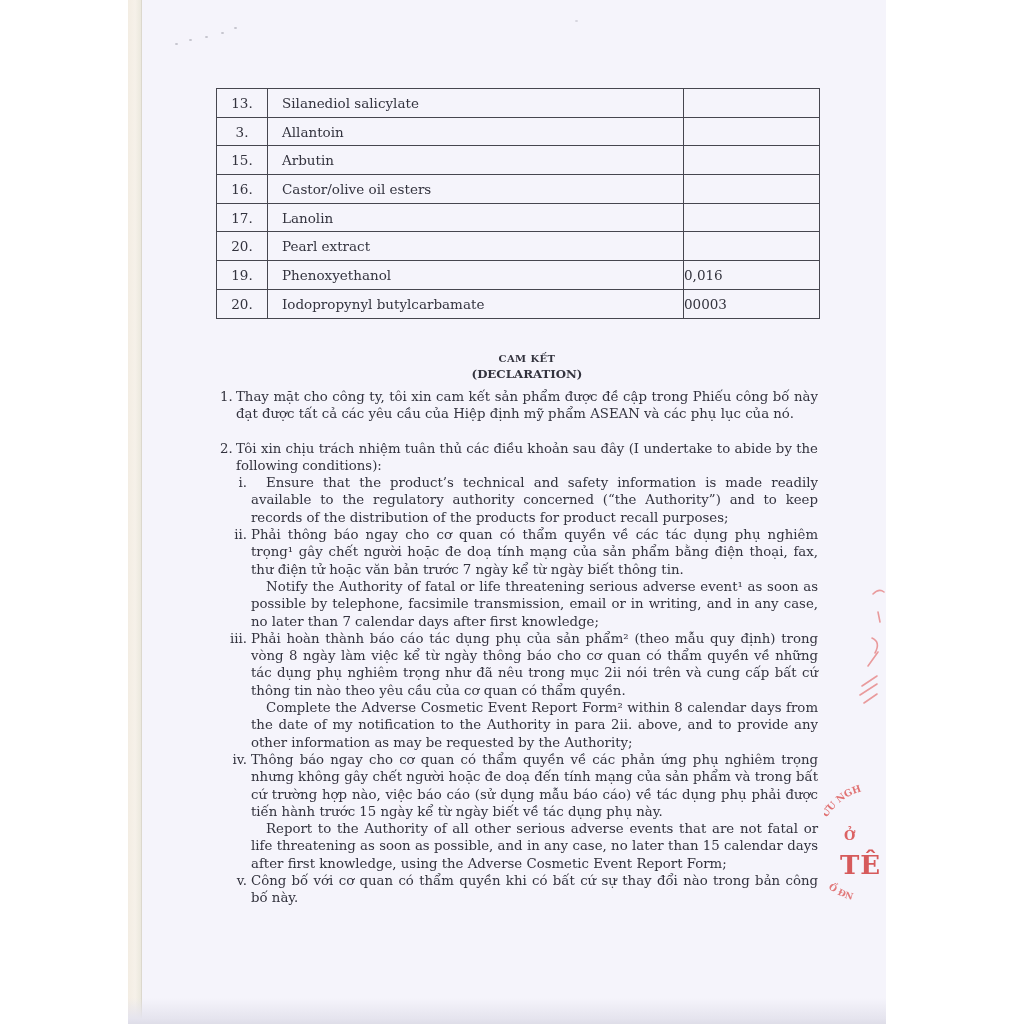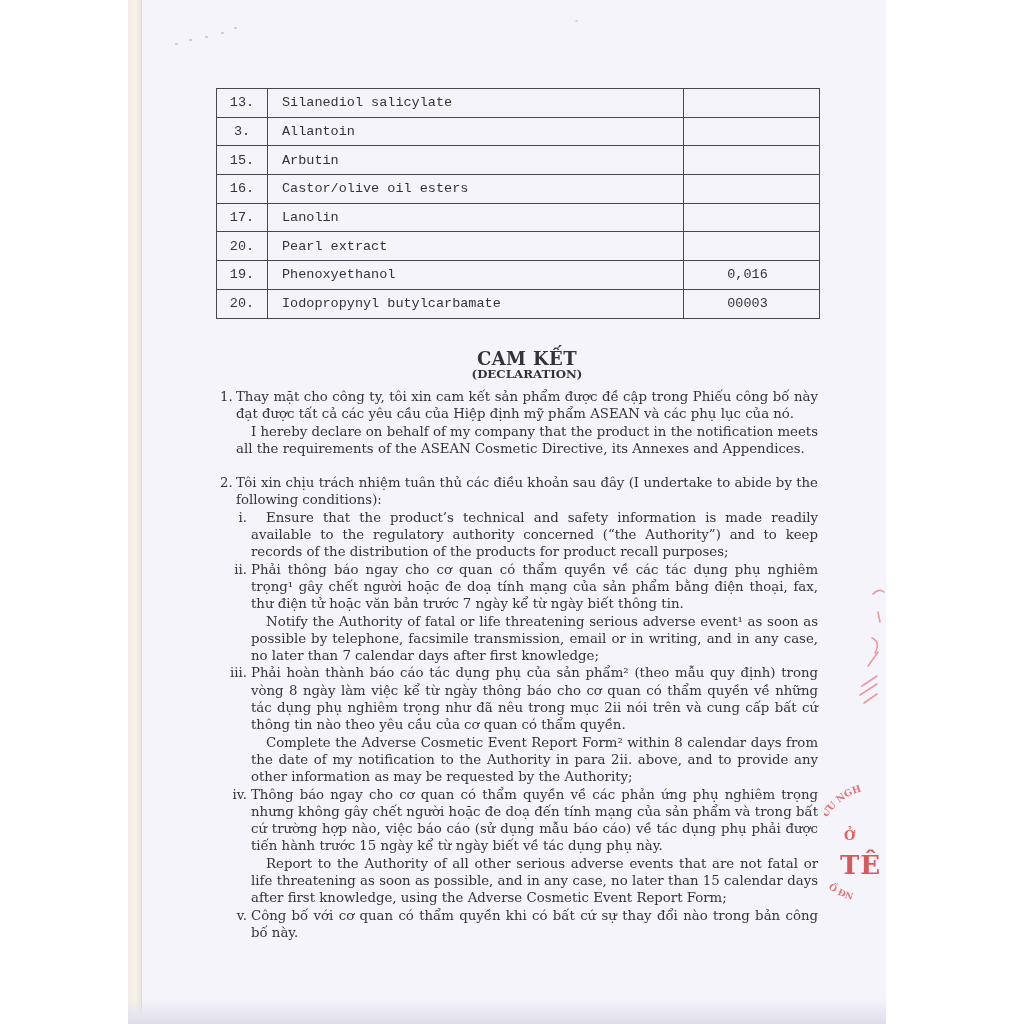--- a/index.html
+++ b/index.html
@@ -7,30 +7,30 @@
           font-family:"DejaVu Serif","Liberation Serif",serif;}
   .paper{position:absolute;left:128px;top:0;width:758px;height:1024px;background:#f5f4fb;}
   .paper-edge{position:absolute;left:0;top:0;width:13px;height:100%;
           background:linear-gradient(90deg,#f3ede3,#f6f1e9 55%,#ebe8dd);
           border-right:1px solid #dcd8cd;}
   .paper-bottom{position:absolute;left:0;bottom:0;width:100%;height:26px;
           background:linear-gradient(180deg,rgba(244,243,251,0),#e5e4ee 80%,#dedde8);}
   .speck{position:absolute;width:3px;height:2px;border-radius:50%;background:#b7b5c1;opacity:.8;}
 
   
-  .ing-table{position:absolute;left:88px;top:88px;width:604px;border-collapse:collapse;table-layout:fixed;font-family:Liberation Mono, monospace;}
+  .ing-table{position:absolute;left:88px;top:88px;width:604px;border-collapse:collapse;table-layout:fixed;}
   .ing-table td{border:1px solid #46464f;height:27.7px;font-size:13.5px;color:#33333e;padding:0;}
   .c-no{width:50px;text-align:center;}
   .c-name{padding-left:14px !important;}
-  .c-val{width:127px;text-align:center;padding-right:8px !important;}
+  .c-val{width:127px;text-align:left;padding-right:8px !important;}
 
   
   .decl{position:absolute;left:108px;top:351px;width:582px;font-size:13.3px;line-height:17.3px;
         color:#33333e;text-align:justify;}
-  .decl-title{text-align:center;font-weight:bold;font-size:18px;letter-spacing:.4px;line-height:16px;}
+  .decl-title{text-align:center;font-weight:bold;font-size:10px;letter-spacing:.4px;line-height:16px;}
   .decl-sub{text-align:center;font-weight:bold;font-size:11.8px;line-height:14px;margin-bottom:7px;}
   .item{position:relative;}
   .item + .item{margin-top:17px;}
   .m1{position:absolute;left:-16px;top:0;}
   .roman{position:relative;margin-left:15px;}
   .mk{position:absolute;left:-38px;top:0;width:34px;text-align:right;}
   .decl p{margin:0;}
   .en{text-indent:15px;}
 
   
@@ -97,21 +97,20 @@
     </tbody>
       </table>
 
     <div class="decl">
       <div class="decl-title">CAM KẾT</div>
       <div class="decl-sub">(DECLARATION)</div>
 
       <div class="item">
         <span class="m1">1.</span>
         <p class="vn">Thay mặt cho công ty, tôi xin cam kết sản phẩm được đề cập trong Phiếu công bố này đạt được tất cả các yêu cầu của Hiệp định mỹ phẩm ASEAN và các phụ lục của nó.</p>
-        <p class="en">I hereby declare on behalf of my company that the product in the notification meets all the requirements of the ASEAN Cosmetic Directive, its Annexes and Appendices.</p>
       </div>
 
       <div class="item">
         <span class="m1">2.</span>
         <p class="vn">Tôi xin chịu trách nhiệm tuân thủ các điều khoản sau đây (I undertake to abide by the following conditions):</p>
 
         <div class="roman">
           <span class="mk">i.</span>
           <p class="en">Ensure that the product’s technical and safety information is made readily available to the regulatory authority concerned (“the Authority”) and to keep records of the distribution of the products for product recall purposes;</p>
         </div>

